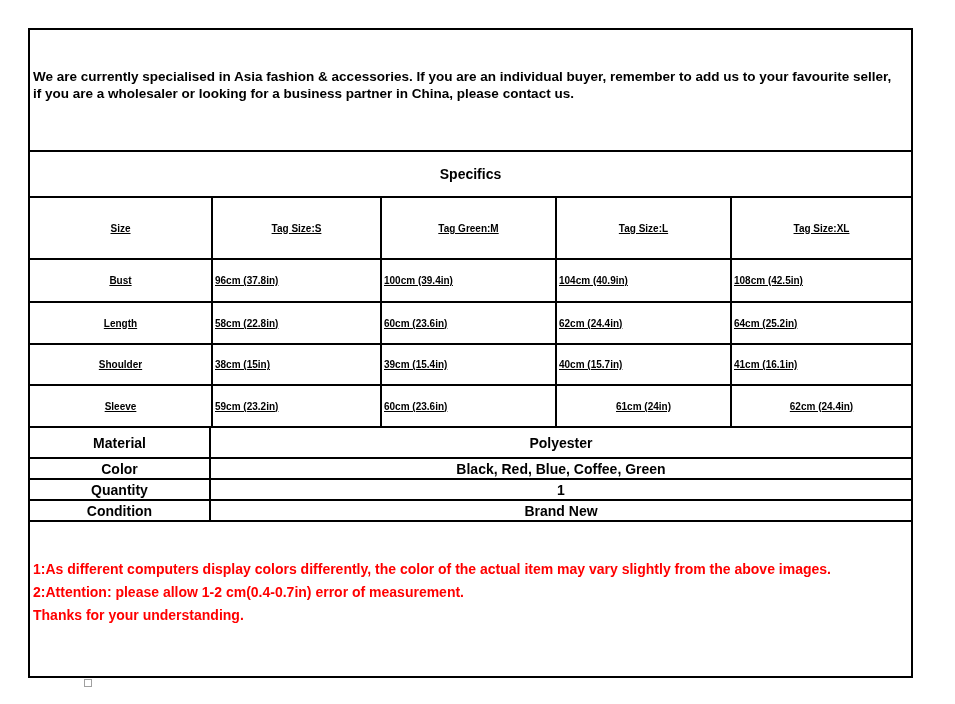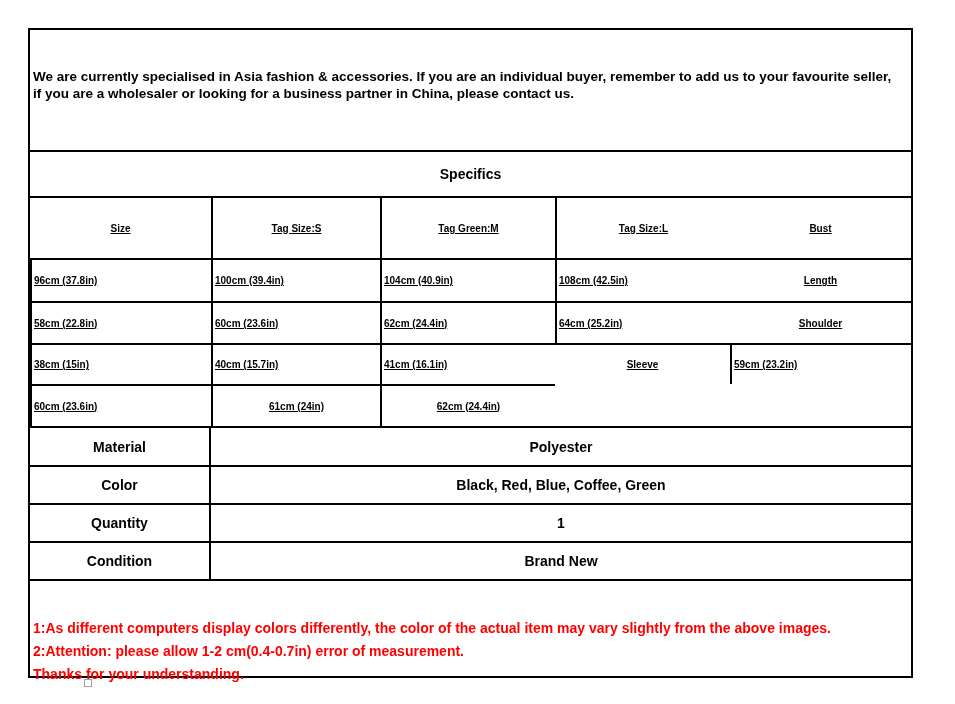--- a/index.html
+++ b/index.html
@@ -49,22 +49,22 @@
     overflow: hidden;
     text-decoration: underline;
   }
   .cell.b { border-left: 2px solid #000000; }
   .cell.c { justify-content: center; padding-left: 0; }
   .drow {
     display: flex;
     box-sizing: border-box;
     border-top: 2px solid #000000;
   }
-  .drow.h31 { height: 39px; }
-  .drow.h30 { height: 38px; }
+  .drow.h31 { height: 31px; }
+  .drow.h30 { height: 21px; }
   .dlabel {
     width: 181px;
     box-sizing: border-box;
     border-right: 2px solid #000000;
     display: flex; align-items: center; justify-content: center;
     font-size: 14px; font-weight: bold;
   }
   .dvalue {
     flex: 1;
     display: flex; align-items: center; justify-content: center;
@@ -95,35 +95,37 @@
   <div class="intro">We are currently specialised in Asia fashion &amp; accessories. If you are an individual buyer, remember to add us to your favourite seller, if you are a wholesaler or looking for a business partner in China, please contact us.</div>
 
   <div class="specifics">Specifics</div>
 
   <div class="grid">
 
     <div class="cell c">Size</div>
     <div class="cell b c">Tag Size:S</div>
     <div class="cell b c">Tag Green:M</div>
     <div class="cell b c">Tag Size:L</div>
+    <div class="cell b c">Tag Size:XL</div>
 
     <div class="cell c">Bust</div>
     <div class="cell b">96cm (37.8in)</div>
     <div class="cell b">100cm (39.4in)</div>
     <div class="cell b">104cm (40.9in)</div>
     <div class="cell b">108cm (42.5in)</div>
 
     <div class="cell c">Length</div>
     <div class="cell b">58cm (22.8in)</div>
     <div class="cell b">60cm (23.6in)</div>
     <div class="cell b">62cm (24.4in)</div>
     <div class="cell b">64cm (25.2in)</div>
 
     <div class="cell c">Shoulder</div>
     <div class="cell b">38cm (15in)</div>
+    <div class="cell b">39cm (15.4in)</div>
     <div class="cell b">40cm (15.7in)</div>
     <div class="cell b">41cm (16.1in)</div>
 
     <div class="cell c">Sleeve</div>
     <div class="cell b">59cm (23.2in)</div>
     <div class="cell b">60cm (23.6in)</div>
     <div class="cell b c">61cm (24in)</div>
     <div class="cell b c">62cm (24.4in)</div>
   </div>
 

